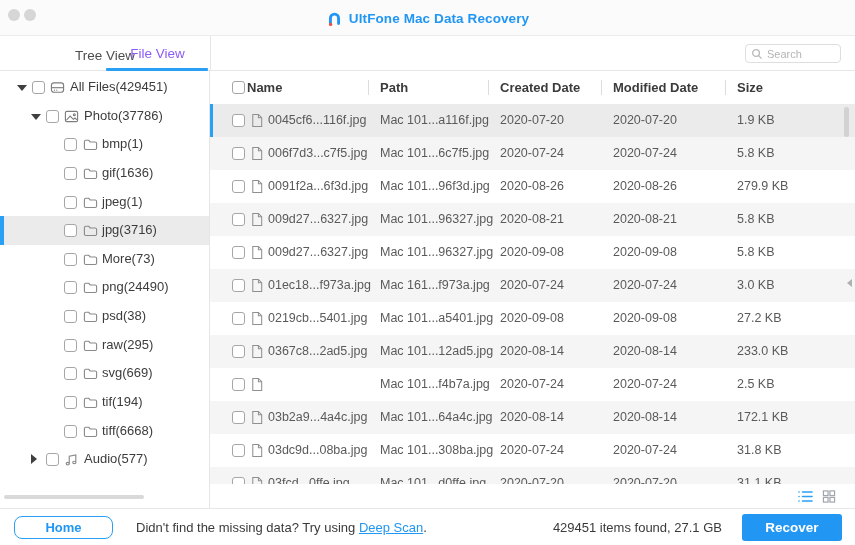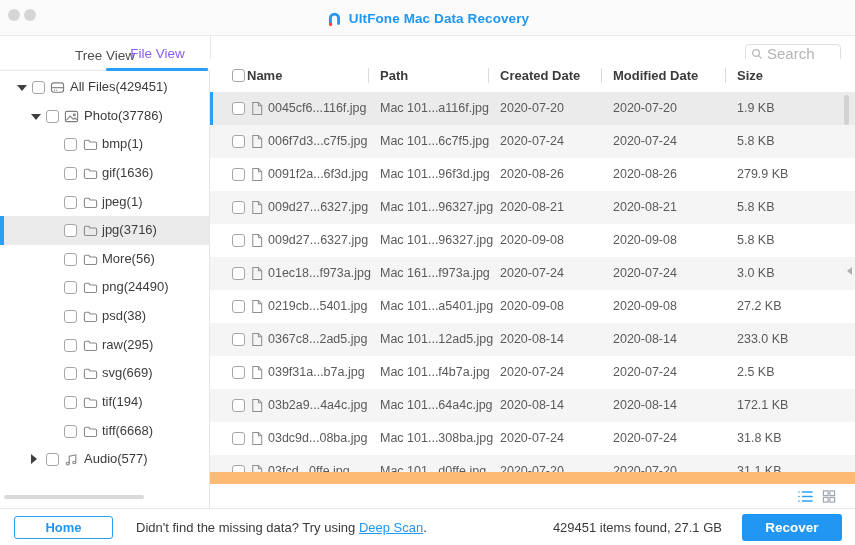--- a/index.html
+++ b/index.html
@@ -15,41 +15,41 @@
   .app-title { font-size:13.5px; font-weight:700; color:#2196f3; letter-spacing:.1px; }
 
   
   .tabbar { position:absolute; left:0; top:36px; width:855px; height:35px; background:#fff; border-bottom:1px solid #e6e6e6; }
   .tab { position:absolute; top:0; height:35px; width:105px; display:flex; align-items:center; justify-content:center; font-size:13.5px; cursor:default; }
   .tab.tree { left:0; color:#4d4d4d; }
   .tab.file { left:105px; color:#8b5cf6; font-weight:400; }
   .tab-underline { position:absolute; left:106px; top:32px; width:102px; height:3px; background:#2aa0f5; border-radius:1px; }
   .tab-divider { position:absolute; left:210px; top:0; width:1px; height:35px; background:#e6e6e6; }
   .searchbox { position:absolute; right:14px; top:8px; width:96px; height:19px; border:1px solid #dedede; border-radius:4px; background:#fff; display:flex; align-items:center; padding:0 5px; gap:4px; }
-  .searchbox input { border:none; outline:none; width:62px; font-size:15px; color:#555; background:transparent; font-family:inherit; }
+  .searchbox input { border:none; outline:none; width:62px; font-size:11px; color:#555; background:transparent; font-family:inherit; }
   .searchbox input::placeholder { color:#b4b4b4; }
 
   
   .sidebar { position:absolute; left:0; top:71px; width:210px; height:437px; background:#fff; border-right:1px solid #e6e6e6; overflow:hidden; }
   .tree { position:absolute; left:0; top:2px; width:210px; }
   .tree-row { position:relative; height:28.65px; width:234px; }
   .tree-row.selected { background:#ebebeb; }
   .tree-row.selected::before { content:""; position:absolute; left:0; top:0; width:4px; height:100%; background:#2aa0f5; }
   .arrow-down { position:absolute; top:12px; width:0; height:0; border-left:5px solid transparent; border-right:5px solid transparent; border-top:6px solid #3f3f3f; }
   .arrow-right { position:absolute; top:9px; width:0; height:0; border-top:5px solid transparent; border-bottom:5px solid transparent; border-left:6px solid #3f3f3f; }
   .cb { position:absolute; top:8px; width:13px; height:13px; border:1.5px solid #a6a6a6; border-radius:3px; background:#fff; }
   .ticon { position:absolute; top:7px; width:15px; height:15px; }
   .tlabel { position:absolute; top:0; line-height:28.65px; font-size:13px; color:#3c3c3c; white-space:nowrap; }
   .lvl0 .arrow-down { left:17px; } .lvl0 .cb { left:32px; } .lvl0 .ticon { left:50px; } .lvl0 .tlabel { left:70px; }
   .lvl1 .arrow-down, .lvl1 .arrow-right { left:31px; } .lvl1 .cb { left:46px; } .lvl1 .ticon { left:64px; } .lvl1 .tlabel { left:84px; }
   .lvl2 .cb { left:64px; } .lvl2 .ticon { left:83px; } .lvl2 .tlabel { left:102px; }
   .sb-hscroll { position:absolute; left:4px; top:424px; width:140px; height:4px; border-radius:2px; background:#d9d9d9; }
 
   
-  .table { position:absolute; left:210px; top:59px; width:645px; height:437px; background:#fdba74; }
+  .table { position:absolute; left:210px; top:71px; width:645px; height:437px; background:#fdba74; }
   .thead { position:absolute; left:0; top:0; width:645px; height:33px; background:#fff; }
   .hcell { position:absolute; top:0; line-height:33px; font-size:13px; font-weight:700; color:#3b3b3b; white-space:nowrap; }
   .h-name { left:37px; } .h-path { left:170px; } .h-created { left:290px; } .h-modified { left:403px; } .h-size { left:527px; }
   .hsep { position:absolute; top:9px; width:1px; height:15px; background:#dcdcdc; }
   .thead .cb, .trow .cb { left:22px; }
   .thead .cb { top:10px; }
   .tbody { position:absolute; left:0; top:33px; width:645px; height:380px; overflow:hidden; }
   .trow { position:relative; height:33px; width:645px; background:#fff; }
   .trow.alt { background:#f5f5f6; }
   .trow.selected { background:#ebebeb; }
@@ -61,21 +61,21 @@
   .vscroll { position:absolute; left:634px; top:36px; width:5px; height:30px; border-radius:3px; background:#d2d2d2; }
   .collapse-chevron { position:absolute; left:637px; top:208px; width:0; height:0; border-top:4px solid transparent; border-bottom:4px solid transparent; border-right:5px solid #b0b0b0; }
 
   
   .bottomstrip { position:absolute; left:210px; top:484px; width:645px; height:24px; background:#fff; }
   .view-toggles { position:absolute; right:18px; top:5px; display:flex; gap:9px; }
   .vt { width:15px; height:13px; }
 
   
   .footer { position:absolute; left:0; top:508px; width:855px; height:37px; background:#fff; border-top:1px solid #e8e8e8; }
-  .home-btn { position:absolute; left:14px; top:7px; width:99px; height:23px; border:1px solid #2aa0f5; border-radius:3px; background:#fff; color:#2196f3; font-size:13px; font-weight:700; display:flex; align-items:center; justify-content:center; cursor:default; }
+  .home-btn { position:absolute; left:14px; top:7px; width:99px; height:23px; border:1px solid #2aa0f5; border-radius:8px; background:#fff; color:#2196f3; font-size:13px; font-weight:700; display:flex; align-items:center; justify-content:center; cursor:default; }
   .hint { position:absolute; left:136px; top:0; line-height:37px; font-size:13px; color:#3a3a3a; white-space:nowrap; }
   .hint a { color:#2196f3; text-decoration:underline; cursor:pointer; }
   .items-summary { position:absolute; right:133px; top:0; line-height:37px; font-size:13px; color:#3a3a3a; white-space:nowrap; }
   .recover-btn { position:absolute; right:13px; top:5px; width:100px; height:27px; border:none; border-radius:3px; background:#2196f3; color:#fff; font-size:13.5px; font-weight:700; display:flex; align-items:center; justify-content:center; cursor:default; }
 </style>
 </head>
 <body>
 
 <div class="window">
 
@@ -158,21 +158,21 @@
           <span class="ticon"><svg width="15" height="15" viewBox="0 0 16 16" fill="none" stroke="#8a8a8a" stroke-width="1.2">
               <path d="M1.5 5 a1.5 1.5 0 0 1 1.5 -1.5 h3.2 l1.4 1.8 h5.4 a1.5 1.5 0 0 1 1.5 1.5 v5 a1.5 1.5 0 0 1 -1.5 1.5 h-10 a1.5 1.5 0 0 1 -1.5 -1.5 z"></path>
             </svg></span>
           <span class="tlabel">jpg(3716)</span>
         </div>
         <div class="tree-row lvl2">
           <span class="cb"></span>
           <span class="ticon"><svg width="15" height="15" viewBox="0 0 16 16" fill="none" stroke="#8a8a8a" stroke-width="1.2">
               <path d="M1.5 5 a1.5 1.5 0 0 1 1.5 -1.5 h3.2 l1.4 1.8 h5.4 a1.5 1.5 0 0 1 1.5 1.5 v5 a1.5 1.5 0 0 1 -1.5 1.5 h-10 a1.5 1.5 0 0 1 -1.5 -1.5 z"></path>
             </svg></span>
-          <span class="tlabel">More(56)</span>
+          <span class="tlabel">More(73)</span>
         </div>
         <div class="tree-row lvl2">
           <span class="cb"></span>
           <span class="ticon"><svg width="15" height="15" viewBox="0 0 16 16" fill="none" stroke="#8a8a8a" stroke-width="1.2">
               <path d="M1.5 5 a1.5 1.5 0 0 1 1.5 -1.5 h3.2 l1.4 1.8 h5.4 a1.5 1.5 0 0 1 1.5 1.5 v5 a1.5 1.5 0 0 1 -1.5 1.5 h-10 a1.5 1.5 0 0 1 -1.5 -1.5 z"></path>
             </svg></span>
           <span class="tlabel">png(24490)</span>
         </div>
         <div class="tree-row lvl2">
           <span class="cb"></span>
@@ -332,21 +332,20 @@
           <span class="tcell c-created">2020-08-14</span>
           <span class="tcell c-modified">2020-08-14</span>
           <span class="tcell c-size">233.0 KB</span>
         </div>
         <div class="trow">
           <span class="cb"></span>
           <span class="ficon"><svg width="14" height="15" viewBox="0 0 14 16" fill="none" stroke="#8f8f8f" stroke-width="1.1">
               <path d="M2.5 1.5 h6 l3.5 3.5 v9.5 h-9.5 z"></path>
               <path d="M8.5 1.5 v3.5 h3.5"></path>
             </svg></span>
-          <span class="tcell c-name">039f31a...b7a.jpg</span>
           <span class="tcell c-path">Mac 101...f4b7a.jpg</span>
           <span class="tcell c-created">2020-07-24</span>
           <span class="tcell c-modified">2020-07-24</span>
           <span class="tcell c-size">2.5 KB</span>
         </div>
         <div class="trow alt">
           <span class="cb"></span>
           <span class="ficon"><svg width="14" height="15" viewBox="0 0 14 16" fill="none" stroke="#8f8f8f" stroke-width="1.1">
               <path d="M2.5 1.5 h6 l3.5 3.5 v9.5 h-9.5 z"></path>
               <path d="M8.5 1.5 v3.5 h3.5"></path>

